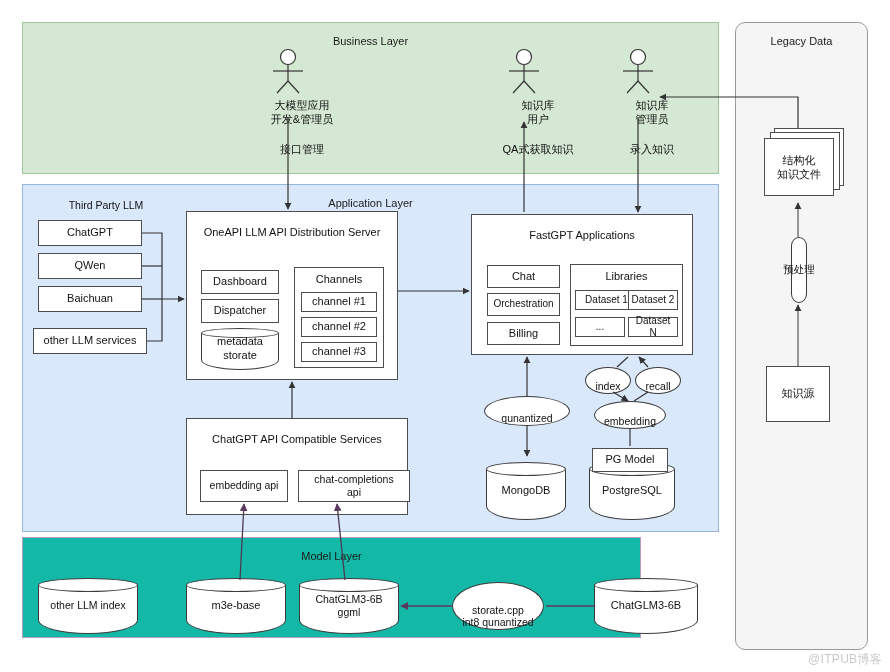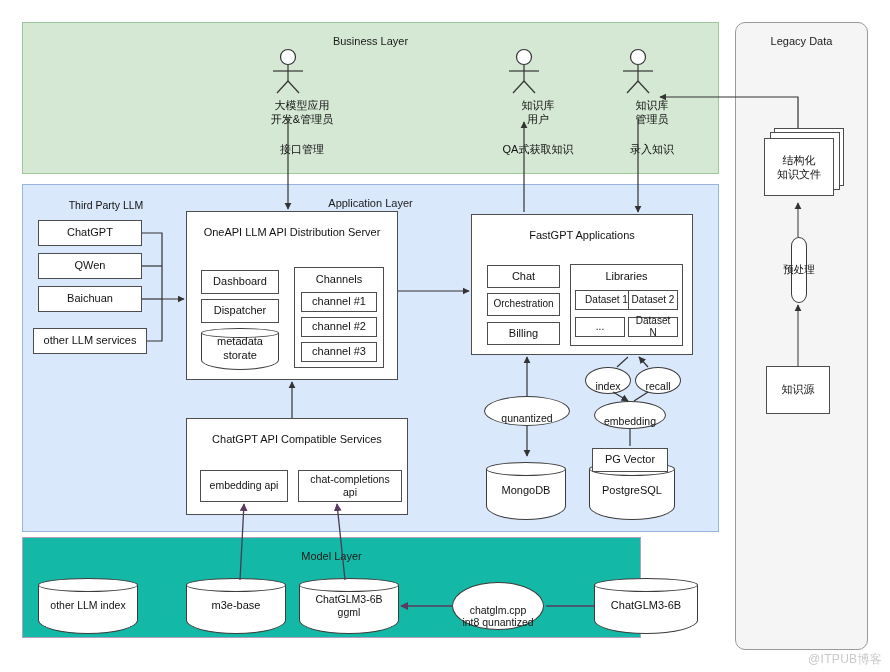--- a/index.html
+++ b/index.html
@@ -356,21 +356,21 @@
   <div class="box" style="left:628px; top:317px; width:50px; height:20px; font-size:10px;">
     <span>Dataset N</span>
   </div>
 
   <div class="group-box" style="left:186px; top:418px; width:222px; height:97px;"></div>
   <div class="container-title" style="left:186px; top:432px; width:222px;">ChatGPT API
 Compatible Services</div>
   <div class="box" style="left:200px; top:470px; width:88px; height:32px; font-size:10.5px;">
     <span>embedding api</span>
   </div>
-  <div class="box" style="left:298px; top:470px; width:104px; height:32px; font-size:10.5px; white-space:pre-line;">
+  <div class="box" style="left:298px; top:470px; width:112px; height:32px; font-size:10.5px; white-space:pre-line;">
     <span style="white-space:pre-line">chat-completions
 api</span>
   </div>
 
   <div class="ellipse" style="left:484px; top:396px; width:86px; height:30px;">
     <span>qunantized</span>
   </div>
   <div class="ellipse" style="left:585px; top:367px; width:46px; height:27px;">
     <span>index</span>
   </div>
@@ -385,21 +385,21 @@
     <div class="cyl-body"></div>
     <div class="cyl-top"></div>
     <div class="cyl-text">MongoDB</div>
   </div>
   <div class="cyl" style="left:589px; top:462px; width:86px; height:58px;">
     <div class="cyl-body"></div>
     <div class="cyl-top"></div>
     <div class="cyl-text">PostgreSQL</div>
   </div>
   <div class="box" style="left:592px; top:448px; width:76px; height:24px;">
-    <span>PG Vector</span>
+    <span>PG Model</span>
   </div>
 
   <div class="layer layer-model">
     <div class="layer-title">Model Layer</div>
   </div>
 
   <div class="cyl" style="left:38px; top:578px; width:100px; height:56px;">
     <div class="cyl-body"></div>
     <div class="cyl-top"></div>
     <div class="cyl-text" style="font-size:10.5px">other LLM index</div>
@@ -409,21 +409,21 @@
     <div class="cyl-top"></div>
     <div class="cyl-text">m3e-base</div>
   </div>
   <div class="cyl" style="left:299px; top:578px; width:100px; height:56px;">
     <div class="cyl-body"></div>
     <div class="cyl-top"></div>
     <div class="cyl-text" style="font-size:10.5px">ChatGLM3-6B
 ggml</div>
   </div>
   <div class="ellipse" style="left:452px; top:582px; width:92px; height:48px;">
-    <span style="white-space:pre-line">chatglm.cpp
+    <span style="white-space:pre-line">storate.cpp
 int8 qunantized</span>
   </div>
   <div class="cyl" style="left:594px; top:578px; width:104px; height:56px;">
     <div class="cyl-body"></div>
     <div class="cyl-top"></div>
     <div class="cyl-text">ChatGLM3-6B</div>
   </div>
 
   <div class="layer layer-legacy">
     <div class="layer-title">Legacy Data</div>
@@ -434,21 +434,21 @@
     <div class="sheet" style="left:8px; top:4px; width:70px; height:58px;"></div>
     <div class="sheet" style="left:2px; top:10px; width:70px; height:58px;">
       <div class="sheet-text">结构化
 知识文件</div>
     </div>
   </div>
 
   <div class="vpill" style="left:791px; top:237px; width:16px; height:66px;"></div>
   <div class="plain-label" style="left:757px; top:262px; width:84px;">预处理</div>
 
-  <div class="box" style="left:766px; top:366px; width:64px; height:48px;">
+  <div class="box" style="left:766px; top:366px; width:64px; height:56px;">
     <span>知识源</span>
   </div>
 
   <svg id="edges">
     <defs>
       <marker id="arrow" viewBox="0 0 10 10" refX="9" refY="5" markerWidth="6" markerHeight="6" orient="auto-start-reverse">
         <path d="M 0 0 L 10 5 L 0 10 z" fill="#333"></path>
       </marker>
       <marker id="arrowp" viewBox="0 0 10 10" refX="9" refY="5" markerWidth="6" markerHeight="6" orient="auto-start-reverse">
         <path d="M 0 0 L 10 5 L 0 10 z" fill="#5a3a5e"></path>

